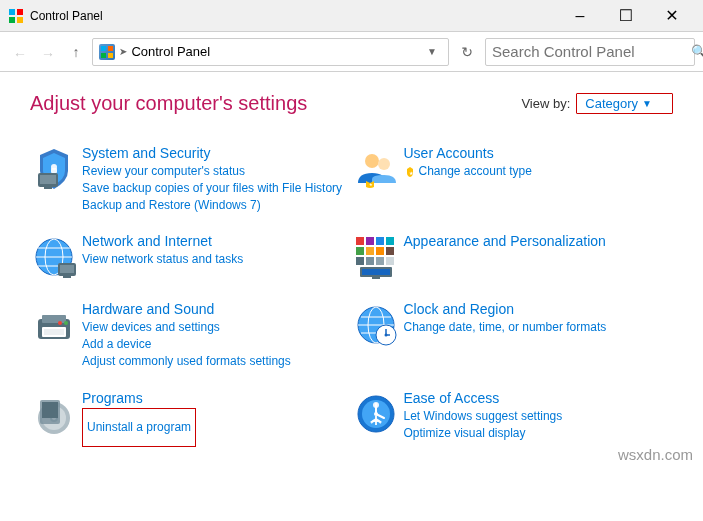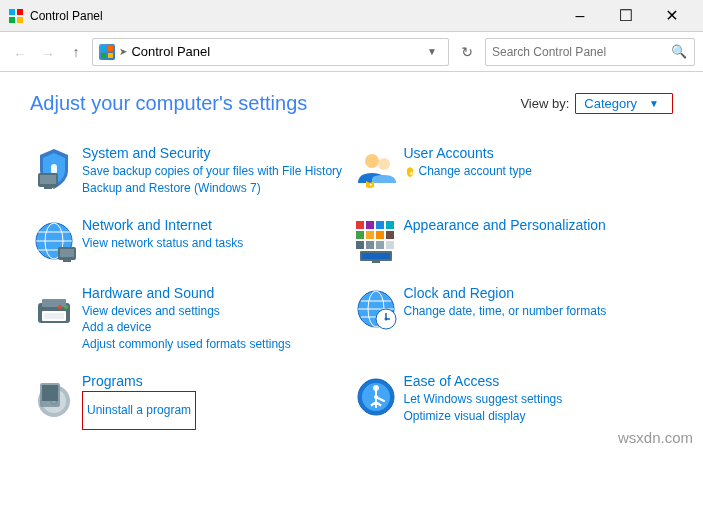--- a/index.html
+++ b/index.html
@@ -135,62 +135,62 @@
       border-radius: 2px;
       display: flex;
       align-items: center;
       padding: 0 6px;
       background: #fff;
     }
     .search-box input {
       border: none;
       outline: none;
       flex: 1;
-      font-size: 12px;
+      font-size: 15px;
       color: #999;
       background: transparent;
     }
     .search-icon {
       color: #666;
       font-size: 13px;
     }
 
     
     .main-content {
       padding: 20px 30px;
     }
     .page-header {
       display: flex;
       align-items: center;
       justify-content: space-between;
       margin-bottom: 20px;
     }
     .page-title {
-      color: #3b82f6;
+      color: #be185d;
       font-size: 20px;
       font-weight: 300;
     }
     .view-by {
       display: flex;
       align-items: center;
       gap: 6px;
       font-size: 13px;
       color: #333;
     }
     .view-by-dropdown {
       border: 1px solid #cc0000;
-      padding: 2px 13px 2px 8px;
+      padding: 2px 20px 2px 8px;
       background: #fff;
       cursor: pointer;
       color: #0078d7;
       font-size: 13px;
       position: relative;
       display: flex;
       align-items: center;
-      gap: 12px;
+      gap: 4px;
       border-radius: 1px;
     }
     .view-by-dropdown-arrow {
       font-size: 10px;
       color: #0078d7;
     }
 
     
     .categories-grid {
       display: grid;
@@ -315,20 +315,21 @@
           <rect x="8" y="28" width="20" height="14" rx="2" fill="#546e7a"></rect>
           <rect x="10" y="30" width="16" height="9" fill="#78909c"></rect>
           <rect x="14" y="42" width="8" height="2" fill="#546e7a"></rect>
 
           <circle cx="24" cy="22" r="3" fill="#fff" opacity="0.9"></circle>
           <rect x="21" y="23" width="6" height="5" rx="1" fill="#fff" opacity="0.9"></rect>
         </svg>
       </div>
       <div class="category-info">
         <div class="category-title">System and Security</div>
+        <span class="category-link">Review your computer's status</span>
         <span class="category-link">Save backup copies of your files with File History</span>
         <span class="category-link">Backup and Restore (Windows 7)</span>
       </div>
     </div>
 
     <div class="category-item">
       <div class="category-icon">
         <svg width="48" height="48" viewBox="0 0 48 48">
 
           <circle cx="20" cy="16" r="7" fill="#ffcc80"></circle>

